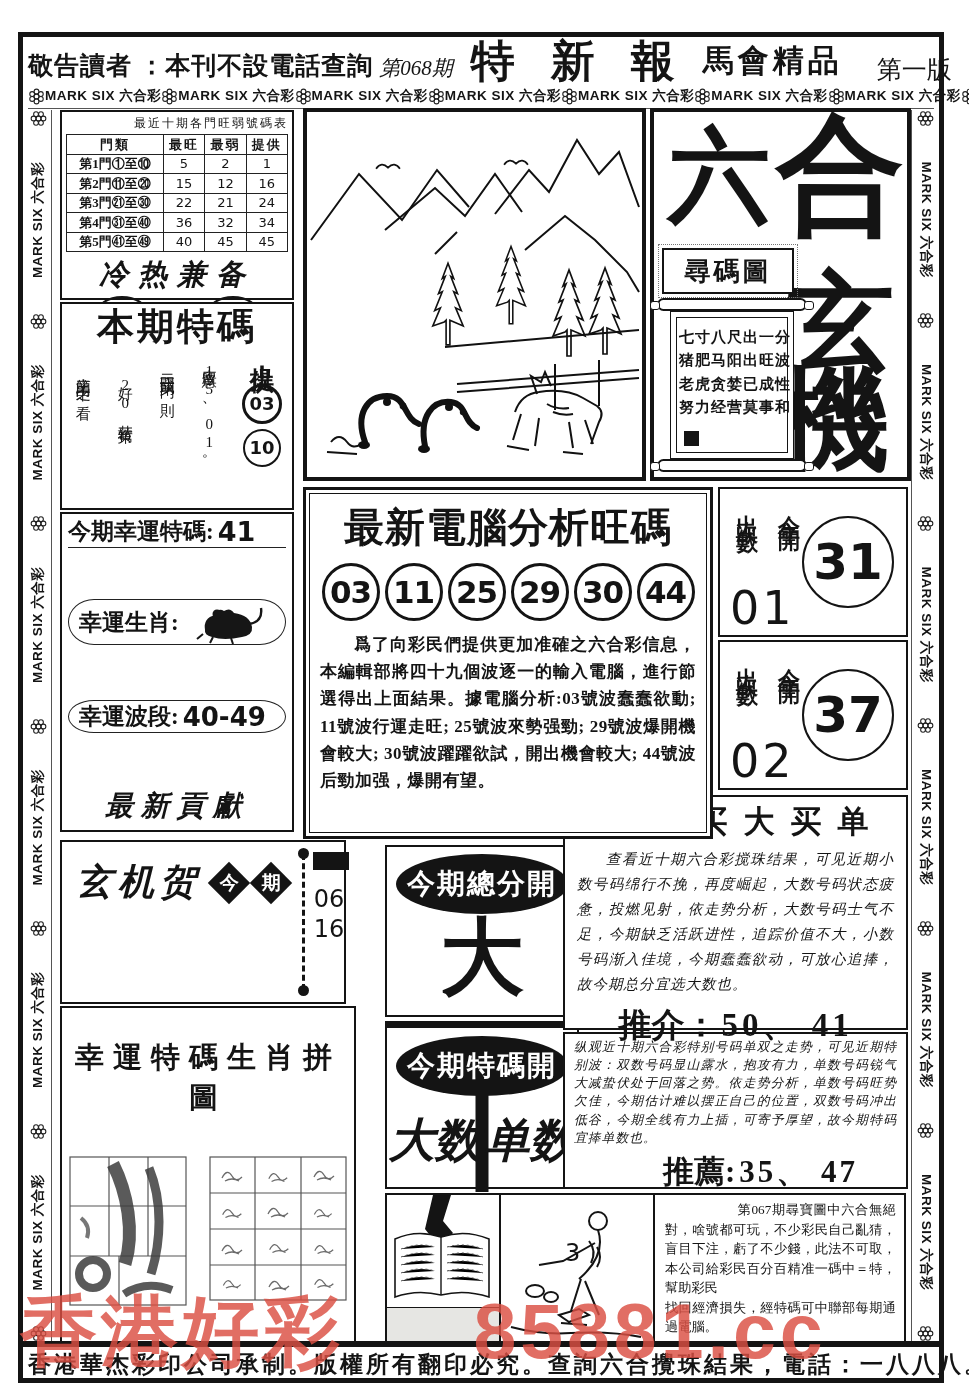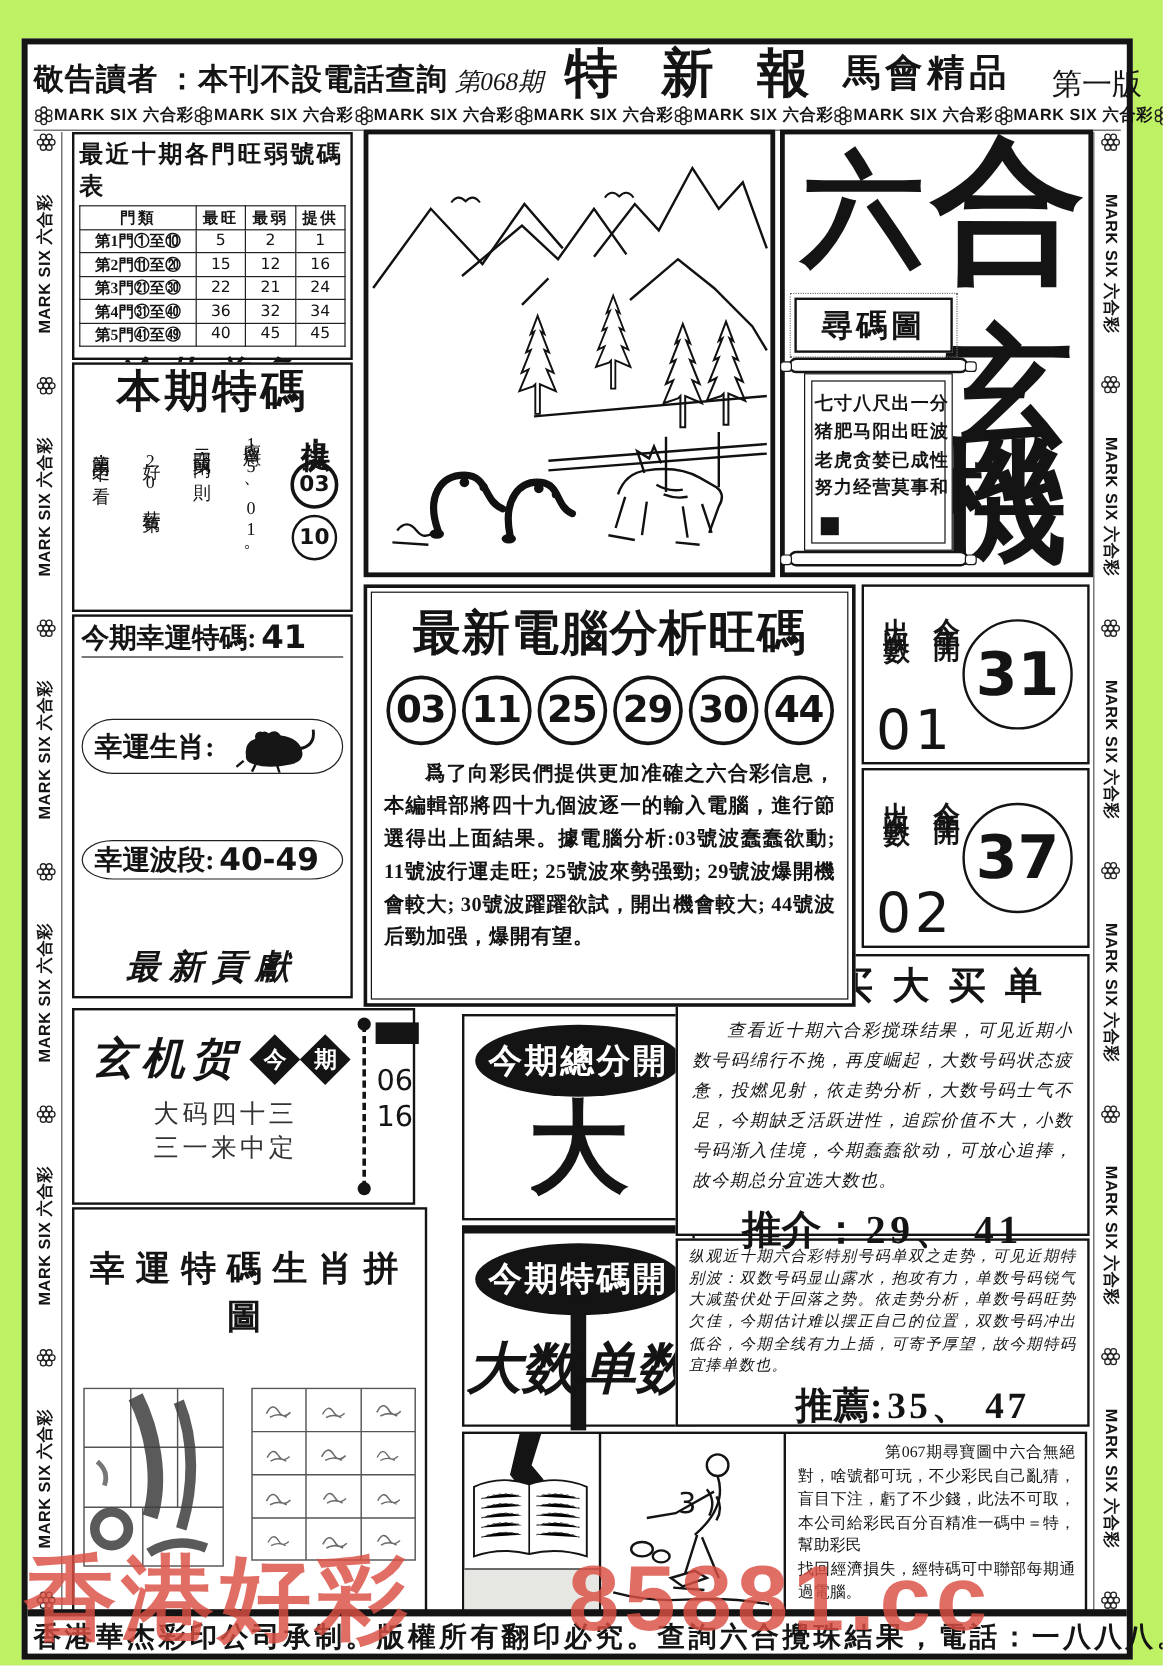--- a/index.html
+++ b/index.html
@@ -1,16 +1,16 @@
 <!DOCTYPE html>
 <html><head>
 <meta charset="utf-8">
 <style>
   html,body{margin:0;padding:0;background:#e9e9e6;}
-  .page{position:relative;width:969px;height:1388px;background:#bef264;overflow:hidden;
+  .page{position:relative;width:969px;height:1388px;background:#ffffff;overflow:hidden;
         font-family:"Liberation Serif","DejaVu Serif",serif;color:#141414;}
   .frame{position:absolute;left:18px;top:32px;width:916px;height:1341px;border:5px solid #141414;background:#fff;}
   .box{position:absolute;background:#fff;border:2px solid #141414;box-sizing:border-box;}
 
   
   .header{position:absolute;left:28px;top:38px;width:906px;height:44px;display:flex;align-items:flex-end;white-space:nowrap;}
   .notice{font-size:25px;font-weight:700;letter-spacing:1px;}
   .issue{font-size:21px;margin-left:6px;font-style:italic;}
   .main-title{font-size:44px;font-weight:900;letter-spacing:36px;margin-left:18px;line-height:.9;}
   .subtitle{font-size:31px;font-weight:800;margin-left:-8px;letter-spacing:4px;}
@@ -22,21 +22,21 @@
   .flower{width:17px;height:17px;flex:0 0 auto;}
   .vstrip{position:absolute;top:110px;width:27px;height:1232px;overflow:hidden;}
   .vstrip.left{left:24px;border-right:1px solid #555;}
   .vstrip.right{left:911px;border-left:1px solid #555;}
   .vstrip-inner{position:absolute;left:50%;top:50%;width:1232px;height:26px;display:flex;align-items:center;justify-content:space-between;}
   .vstrip.left .vstrip-inner{transform:translate(-50%,-50%) rotate(-90deg);}
   .vstrip.right .vstrip-inner{transform:translate(-50%,-50%) rotate(90deg);}
 
   
   #box-table{left:60px;top:110px;width:234px;height:190px;padding:3px 4px;}
-  .t-title{font-size:20px;font-weight:700;text-align:left;letter-spacing:2px;}
+  .t-title{font-size:12px;font-weight:400;text-align:right;letter-spacing:2px;}
   #box-table table{width:100%;border-collapse:collapse;margin-top:2px;}
   #box-table th,#box-table td{border:1px solid #222;font-size:13px;text-align:center;padding:0;height:18.5px;line-height:1;}
   #box-table th{font-weight:900;letter-spacing:2px;}
   td.door{font-weight:700;font-size:12.5px;letter-spacing:0;}
   .t-num{font-family:"DejaVu Sans",sans-serif;font-size:12.5px;}
   .coldhot-title{font-size:29px;font-weight:900;font-style:italic;text-align:center;letter-spacing:10px;margin-top:3px;}
   .coldhot-nums{display:flex;justify-content:space-around;margin-top:1px;}
   .num-oval{display:inline-block;min-width:42px;height:30px;border:2px solid #141414;border-radius:50%;
             font-family:"DejaVu Sans",sans-serif;font-size:23px;line-height:30px;text-align:center;padding:0 3px;}
 
@@ -399,24 +399,20 @@
   <div class="box" id="box-xj">
     <div class="xj-titlerow">
       <span class="xj-title">玄机贺</span>
       <span class="diamond">
           <span>今</span>
         </span>
       <span class="diamond">
           <span>期</span>
         </span>
     </div>
-    <div class="xj-verse">
-      <div>大码四十三</div>
-      <div>三一来中定</div>
-    </div>
     <div class="xj-divider"></div>
     <div class="xj-tip">
       <span class="tip-label">貼士</span>
       <div class="tip-num" style="margin-top:10px">06</div>
       <div class="tip-num">16</div>
     </div>
   </div>
 
   <div class="box" id="box-puzzle">
     <div class="pz-title">幸運特碼生肖拼圖</div>
@@ -573,21 +569,21 @@
     </div>
     <div class="cnt-num">02</div>
     <div class="cnt-circ">37</div>
   </div>
 
   <div class="box" id="box-buy">
     <div class="buy-title">买大买单</div>
     <div class="hand buy-body">查看近十期六合彩搅珠结果，可见近期小数号码绵行不挽，再度崛起，大数号码状态疲惫，投燃见射，依走势分析，大数号码士气不足，今期缺乏活跃进性，追踪价值不大，小数号码渐入佳境，今期蠢蠢欲动，可放心追捧，故今期总分宜选大数也。</div>
     <div class="rec-line">
       <span class="rec-label">推介：</span>
-      <span class="rec-val">29、 41</span>
+      <span class="rec-val">50、 41</span>
     </div>
   </div>
 
   <div class="box" id="box-rec">
     <div class="hand rec-body">纵观近十期六合彩特别号码单双之走势，可见近期特别波：双数号码显山露水，抱攻有力，单数号码锐气大减蛰伏处于回落之势。依走势分析，单数号码旺势欠佳，今期估计难以摆正自己的位置，双数号码冲出低谷，今期全线有力上插，可寄予厚望，故今期特码宜捧单数也。</div>
     <div class="rec-line2">
       <span class="rec-label2">推薦:</span>
       <span class="rec-val2">35、 47</span>
     </div>
   </div>

